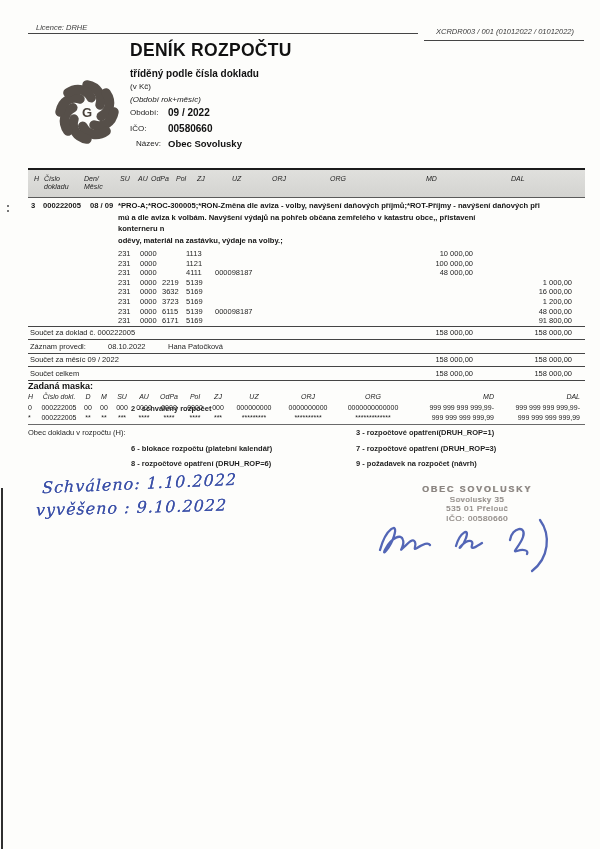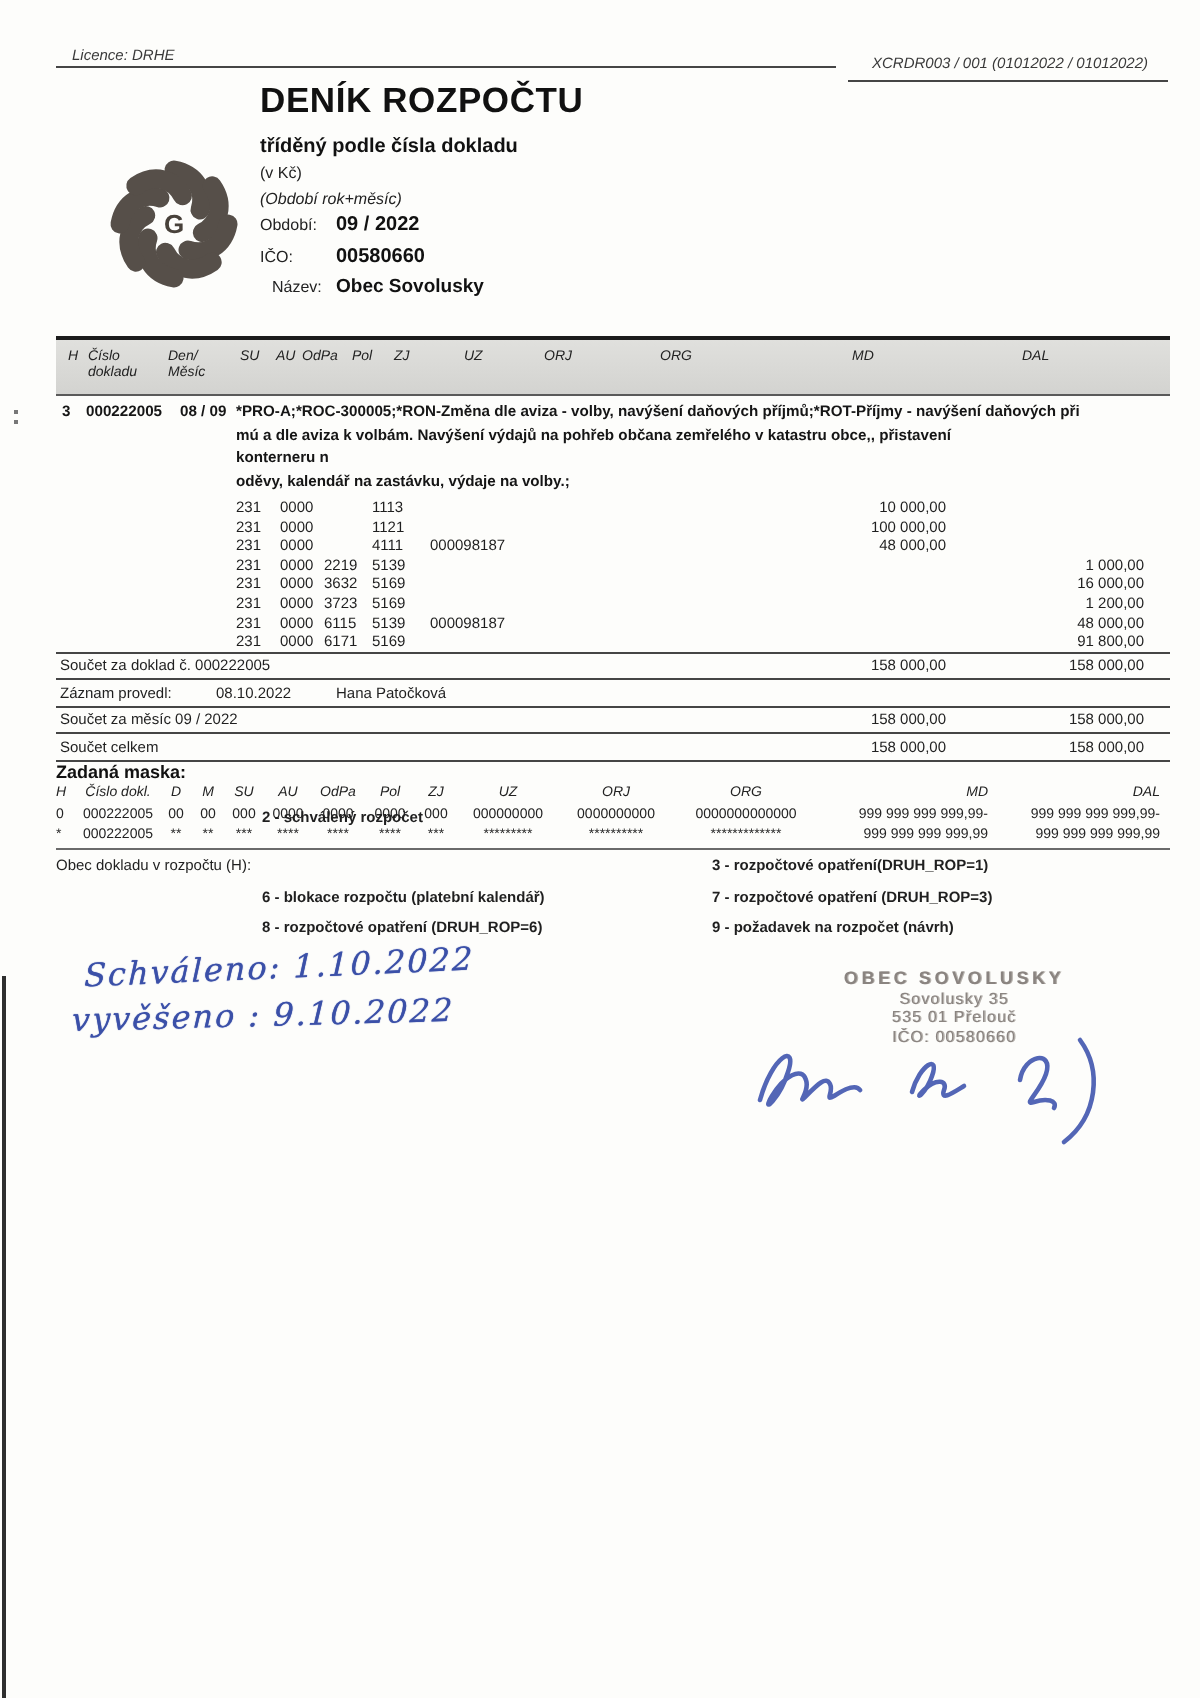--- a/index.html
+++ b/index.html
@@ -121,21 +121,21 @@
     <span class="th" style="left:398px;top:5px;">MD</span>
     <span class="th" style="left:483px;top:5px;">DAL</span>
   </div>
 
   <span class="abs rec" style="left:31px;top:201px;">3</span>
   <span class="abs rec" style="left:43px;top:201px;">000222005</span>
   <span class="abs rec" style="left:90px;top:201px;">08 / 09</span>
   <div class="noteline" style="top:201px;">*PRO-A;*ROC-300005;*RON-Změna dle aviza - volby, navýšení daňových příjmů;*ROT-Příjmy - navýšení daňových při</div>
   <div class="noteline" style="top:212.5px;">mú a dle aviza k volbám. Navýšení výdajů na pohřeb občana zemřelého v katastru obce,, přistavení</div>
   <div class="noteline" style="top:224px;">konterneru n</div>
-  <div class="noteline" style="top:235.5px;">oděvy, kalendář na zastávku, výdaje na volby.;</div>
+  <div class="noteline" style="top:235.5px;">oděvy, materiál na zastávku, výdaje na volby.;</div>
 
   <div class="dline" style="top:249px;">
     <span class="dc c-su">231</span>
     <span class="dc c-au">0000</span>
     <span class="dc c-odpa"></span>
     <span class="dc c-pol">1113</span>
     <span class="dc c-uz"></span>
     <span class="dc c-md">10 000,00</span>
     <span class="dc c-dal"></span>
   </div>

